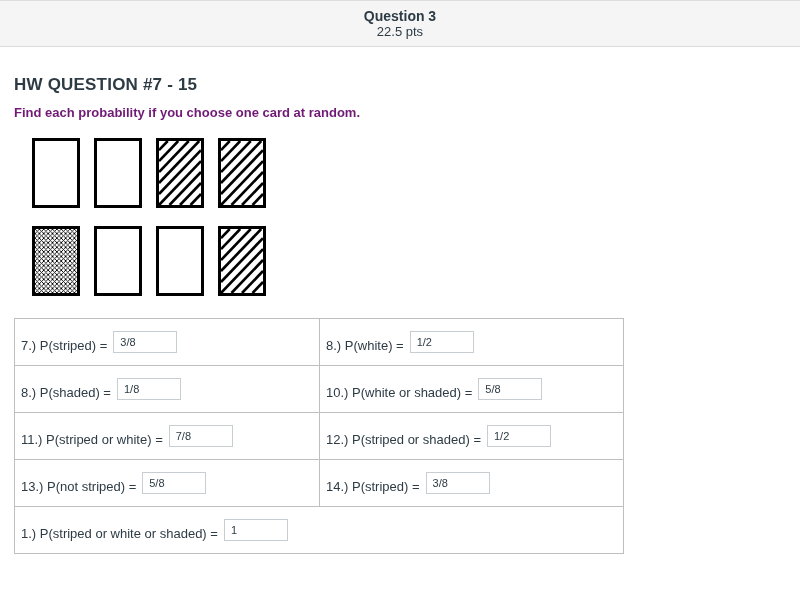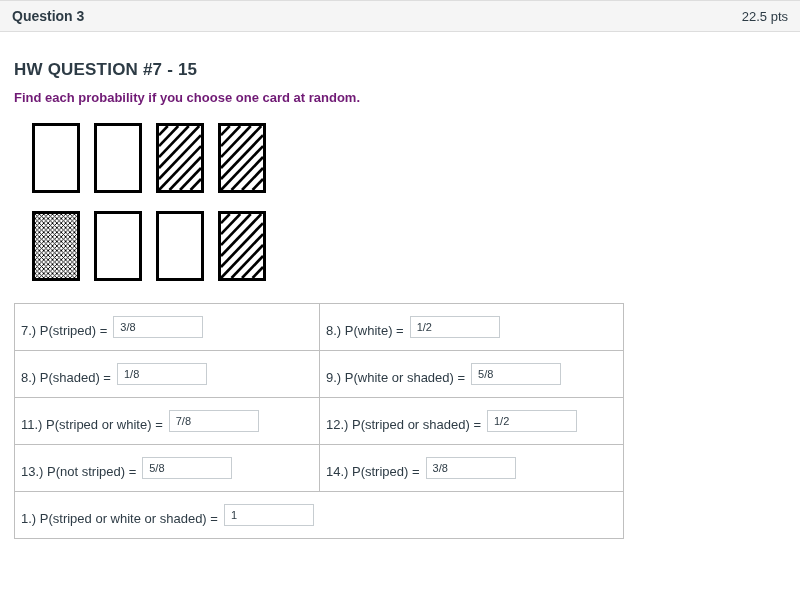--- a/index.html
+++ b/index.html
@@ -11,20 +11,21 @@
     background: #fff;
   }
   .header {
     background: #f5f5f5;
     border-top: 1px solid #ddd;
     border-bottom: 1px solid #ddd;
     padding: 7px 12px;
     display: flex;
     justify-content: space-between;
     align-items: center;
+    flex-direction: column;
   }
   .header .qnum {
     font-weight: 700;
     font-size: 14px;
     color: #2d3b45;
   }
   .header .pts {
     font-size: 13px;
     color: #2d3b45;
   }
@@ -79,21 +80,21 @@
     white-space: nowrap;
   }
   .ans-cell + .ans-cell { border-left: 1px solid #bfbfbf; }
   .ans-row.full .ans-cell { flex: 1 1 100%; border-left: none; }
   .ans-input {
     height: 22px;
     border: 1px solid #c7cdd1;
     background: #fff;
     font-size: 11px;
     padding: 0 6px;
-    width: 90px;
+    width: 64px;
     color: #2d3b45;
     font-family: inherit;
   }
 </style>
 </head>
 <body>
 
 <div class="header">
   <span class="qnum">Question 3</span>
   <span class="pts">22.5 pts</span>
@@ -173,21 +174,21 @@
         <span>8.)   P(white) = </span>
         <input class="ans-input" value="1/2" style="">
       </div>
     </div>
     <div class="ans-row">
       <div class="ans-cell">
         <span>8.)   P(shaded) = </span>
         <input class="ans-input" value="1/8" style="">
       </div>
       <div class="ans-cell">
-        <span>9.)   P(white or shaded) = </span>
+        <span>10.)   P(white or shaded) = </span>
         <input class="ans-input" value="5/8" style="">
       </div>
     </div>
     <div class="ans-row">
       <div class="ans-cell">
         <span>11.)   P(striped or white) = </span>
         <input class="ans-input" value="7/8" style="">
       </div>
       <div class="ans-cell">
         <span>12.)   P(striped or shaded) = </span>

